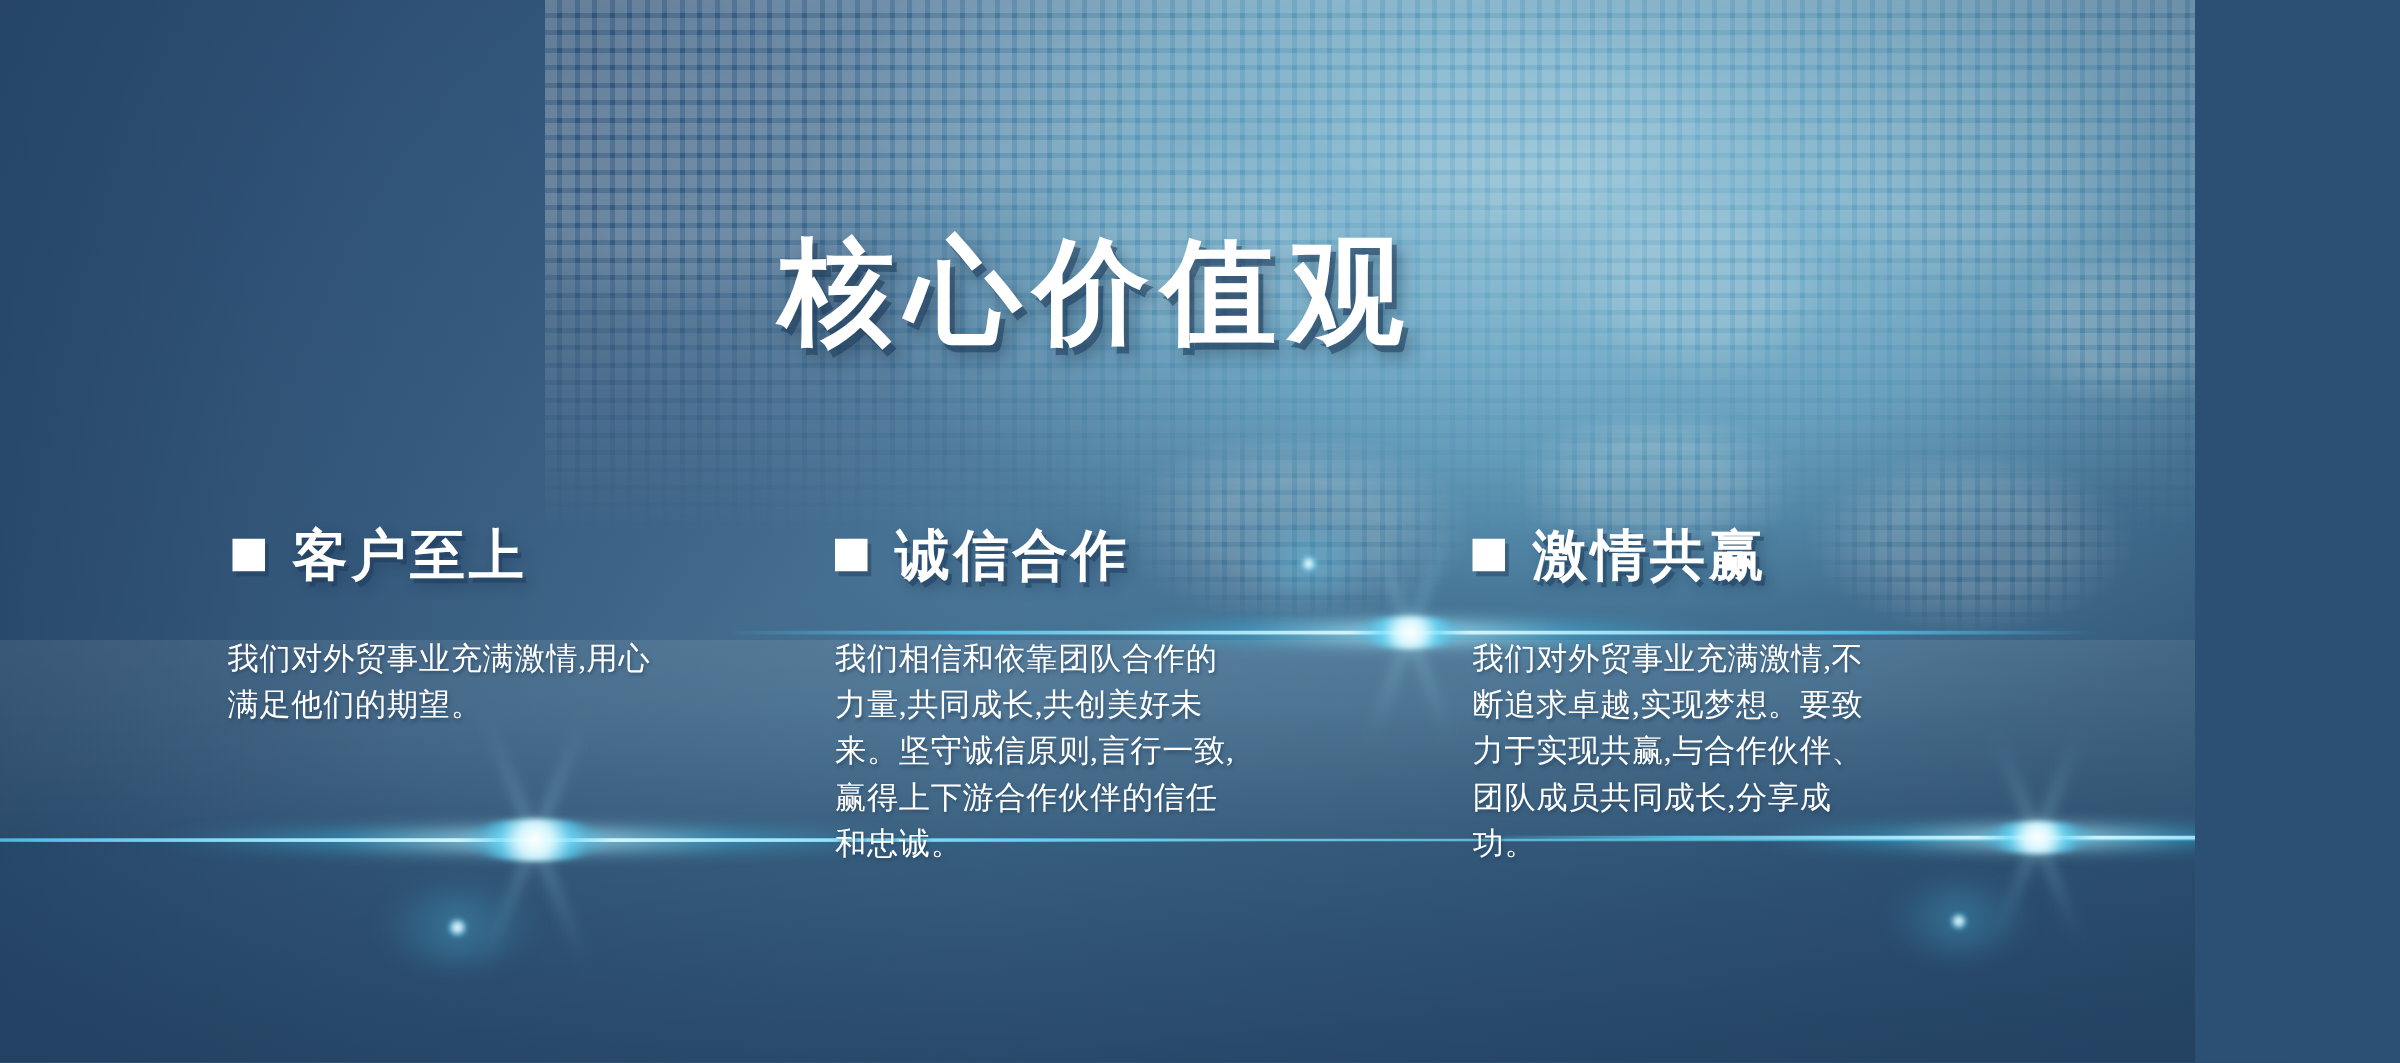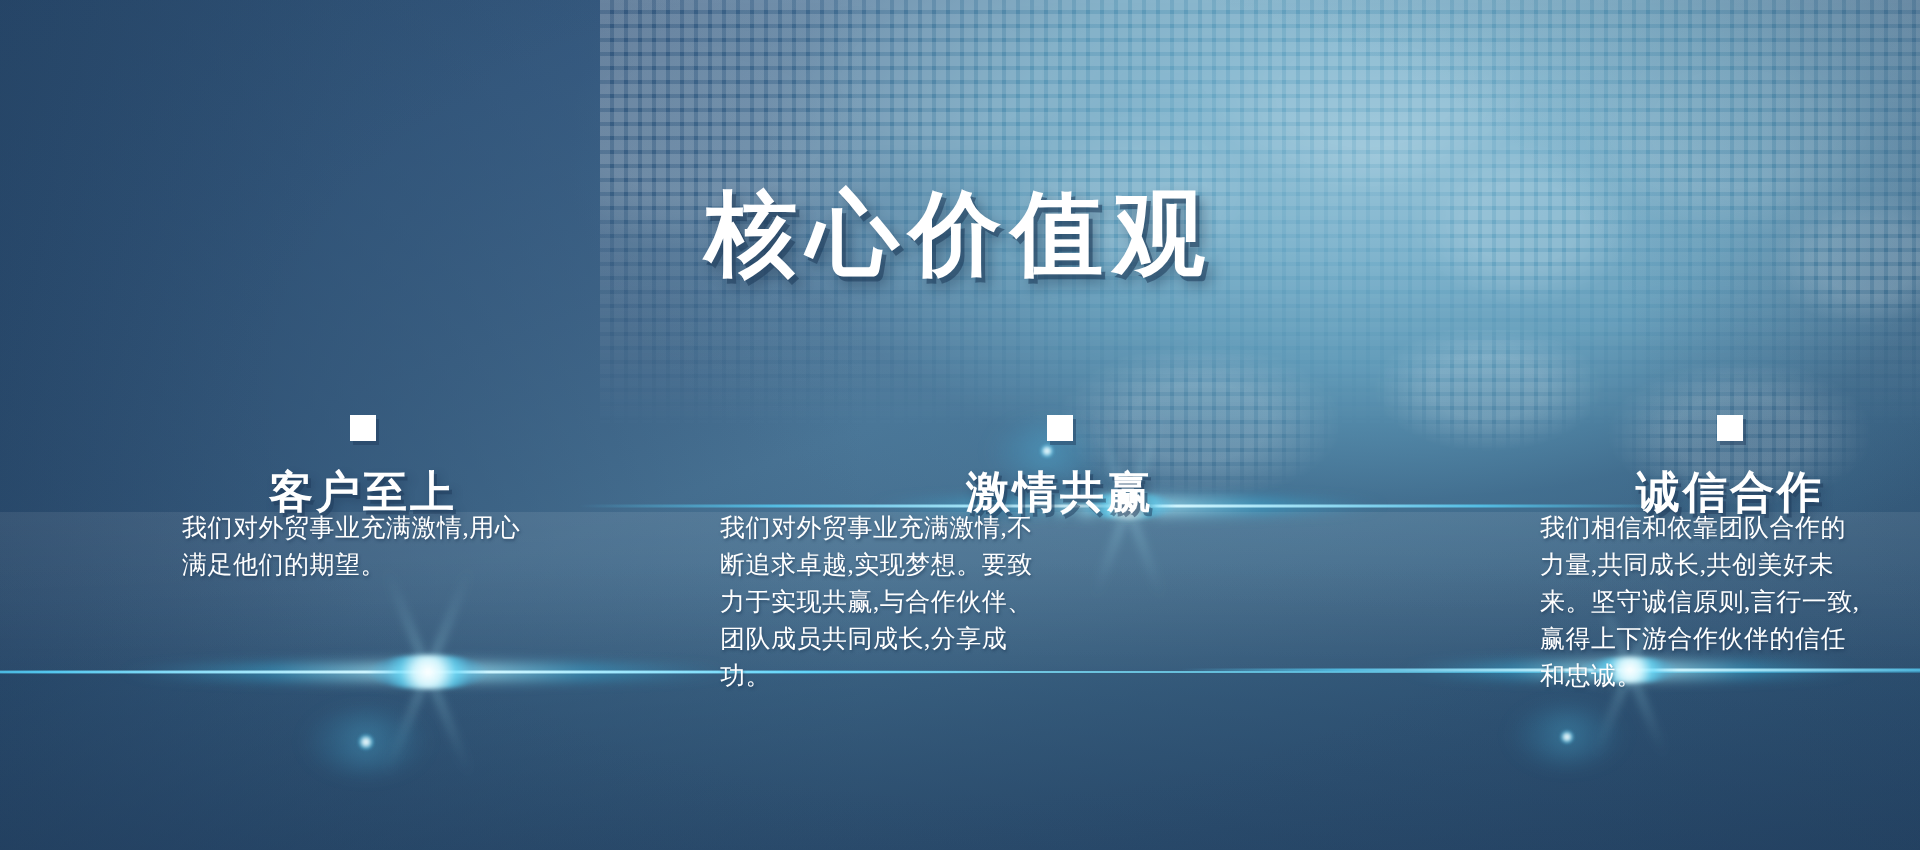--- a/index.html
+++ b/index.html
@@ -1,20 +1,20 @@
 <!DOCTYPE html>
 <html><head>
 <meta charset="utf-8">
 <style>
   * { margin:0; padding:0; box-sizing:border-box; }
   html,body { width:1920px; height:850px; overflow:hidden; background:#2c4f74; }
 
   #banner{
     position:relative;
-    width:1920px;
+    width:1756px;
     height:850px;
     overflow:hidden;
     font-family:"Liberation Serif","DejaVu Serif",serif;
   }
 
   
   .bg-base{
     position:absolute; inset:0;
     background:
       radial-gradient(ellipse 1100px 620px at 72% 18%, #7fb6cf 0%, #6aa7c4 18%, #5b97b6 34%, rgba(74,126,160,0.35) 56%, rgba(58,95,133,0) 74%),
@@ -182,21 +182,20 @@
   .col{ position:relative; }
   .col-1{ width:540px; padding-left:186px; }
   .col-2{ width:520px; padding-left:140px; }
   .col-3{ width:860px; padding-left:180px; }
 
   .col-head{
     display:flex;
     align-items:center;
     gap:22px;
     height:58px;
-    flex-direction:column;
   }
   .bullet{
     width:26px; height:26px;
     background:#ffffff;
     box-shadow:3px 4px 0 rgba(30,58,90,0.45);
     flex:0 0 auto;
   }
   .col-title{
     font-size:44px;
     font-weight:bold;
@@ -271,31 +270,31 @@
     <div class="columns">
 
       <div class="col col-1 c1">
         <div class="col-head">
           <span class="bullet"></span>
           <span class="col-title">客户至上</span>
         </div>
         <div class="col-body">我们对外贸事业充满激情,用心满足他们的期望。</div>
       </div>
 
+      <div class="col col-2 c2">
+        <div class="col-head">
+          <span class="bullet"></span>
+          <span class="col-title">诚信合作</span>
+        </div>
+        <div class="col-body">我们相信和依靠团队合作的力量,共同成长,共创美好未来。坚守诚信原则,言行一致,赢得上下游合作伙伴的信任和忠诚。</div>
+      </div>
+
       <div class="col col-3 c3">
         <div class="col-head">
           <span class="bullet"></span>
           <span class="col-title">激情共赢</span>
         </div>
         <div class="col-body">我们对外贸事业充满激情,不断追求卓越,实现梦想。要致力于实现共赢,与合作伙伴、团队成员共同成长,分享成功。</div>
       </div>
 
-      <div class="col col-2 c2">
-        <div class="col-head">
-          <span class="bullet"></span>
-          <span class="col-title">诚信合作</span>
-        </div>
-        <div class="col-body">我们相信和依靠团队合作的力量,共同成长,共创美好未来。坚守诚信原则,言行一致,赢得上下游合作伙伴的信任和忠诚。</div>
-      </div>
-
     </div>
   </div>
 </div>
 
 </body></html>

